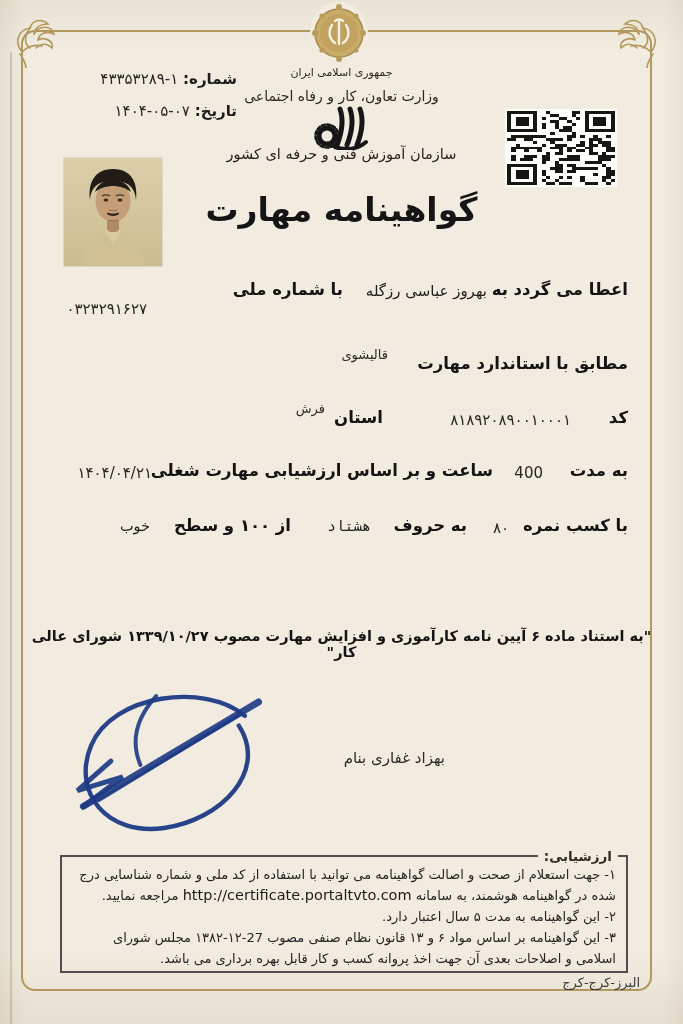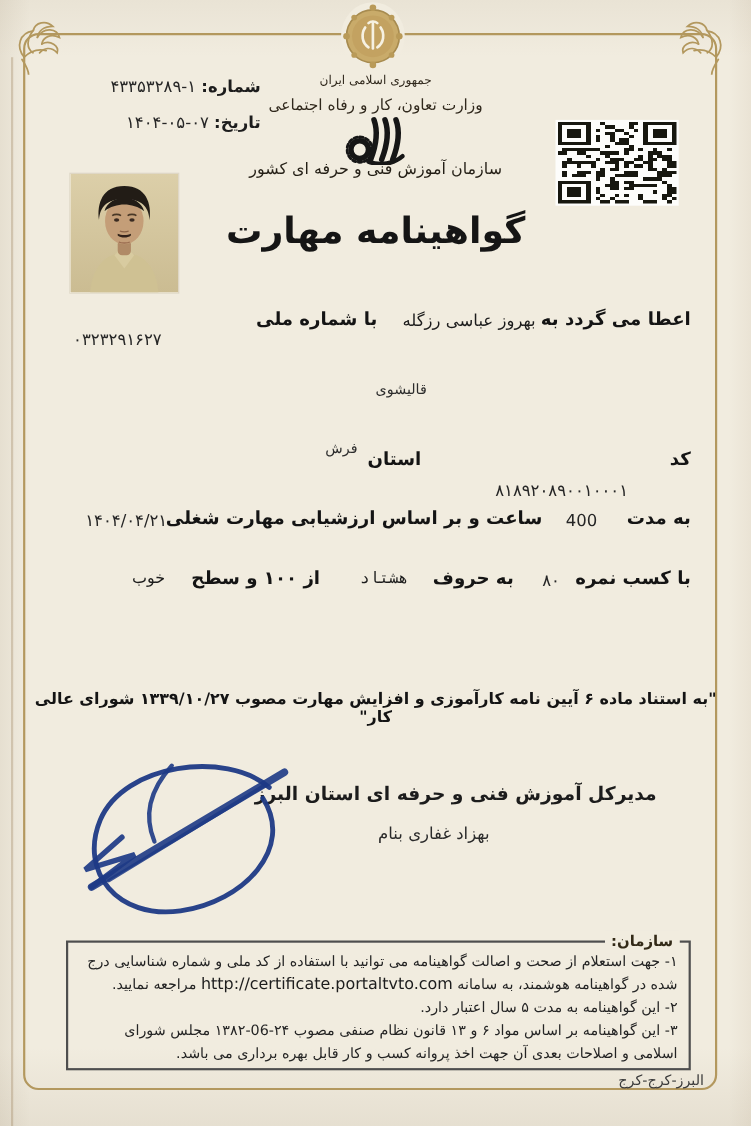--- a/index.html
+++ b/index.html
@@ -359,57 +359,57 @@
     </g>
   </svg>
 
   <div class="abs title">گواهینامه مهارت</div>
 
   <span class="abs seg b" style="right:55px; top:280px;">اعطا می گردد به</span>
   <span class="abs seg" style="right:196px; top:282px; font-size:15px;">بهروز عباسی رزگله</span>
   <span class="abs seg b" style="right:340px; top:280px;">با شماره ملی</span>
   <span class="abs seg num" style="right:536px; top:283px;margin-top:17px;">۰۳۲۳۲۹۱۶۲۷</span>
 
+  <span class="abs seg b" style="right:55px; top:354px;">مطابق با استاندارد مهارت</span>
   <span class="abs seg small-val" style="right:295px; top:347px;">قالیشوی</span>
 
   <span class="abs seg b" style="right:55px; top:408px;">کد</span>
-  <span class="abs seg num" style="right:112px; top:411px;margin-top:26px;">۸۱۸۹۲۰۸۹۰۰۱۰۰۰۱</span>
+  <span class="abs seg num" style="right:112px; top:411px;">۸۱۸۹۲۰۸۹۰۰۱۰۰۰۱</span>
   <span class="abs seg b" style="right:300px; top:408px;">استان</span>
   <span class="abs seg small-val" style="right:358px; top:401px;">فرش</span>
 
   <span class="abs seg b" style="right:55px; top:461px;">به مدت</span>
   <span class="abs seg num" style="right:140px; top:464px;">400</span>
   <span class="abs seg b" style="right:190px; top:461px;">ساعت و بر اساس ارزشیابی مهارت شغلی</span>
   <span class="abs seg num" style="right:531px; top:464px;">۱۴۰۴/۰۴/۲۱</span>
 
   <span class="abs seg b" style="right:55px; top:516px;">با کسب نمره</span>
   <span class="abs seg num" style="right:174px; top:519px;">۸۰</span>
   <span class="abs seg b" style="right:216px; top:516px;">به حروف</span>
   <span class="abs seg" style="right:312px; top:518px; font-size:14.5px;font-family:Liberation Mono, monospace;">هشتاد</span>
   <span class="abs seg b" style="right:392px; top:516px;">از ۱۰۰ و سطح</span>
   <span class="abs seg" style="right:533px; top:518px; font-size:14.5px;">خوب</span>
 
   <div class="abs quote">"به استناد ماده ۶ آیین نامه کارآموزی و افزایش مهارت مصوب ۱۳۳۹/۱۰/۲۷ شورای عالی کار"</div>
 
-  <div class="abs sig-title">مدیرکل آموزش فنی و حرفه ای استان البرز</div>
   <div class="abs sig-name">بهزاد غفاری بنام</div>
   <svg class="abs signature" viewBox="0 0 260 160">
     <g fill="none" stroke="#1d3a85" stroke-linecap="round">
       <path d="M210 30 C170 -4 76 8 54 60 C34 108 70 152 128 144 C186 136 234 86 204 40" stroke-width="4.5" opacity="0.95"></path>
       <path d="M224 16 L46 122" stroke-width="7" opacity="0.9"></path>
       <path d="M206 28 L62 116" stroke-width="3.4" opacity="0.85"></path>
       <path d="M46 122 L86 92 L40 106 L74 76" stroke-width="5" opacity="0.92"></path>
       <path d="M120 10 C100 32 94 56 104 80" stroke-width="4" opacity="0.9"></path>
     </g>
   </svg>
 
   <div class="abs notes-box">
-    <span class="abs box-label">سازمان:</span>
+    <span class="abs box-label">ارزشیابی:</span>
     <p><span>۱- جهت استعلام از صحت و اصالت گواهینامه می توانید با استفاده از کد ملی و شماره شناسایی درج شده در گواهینامه هوشمند، به سامانه</span>
       <span class="url">http://certificate.portaltvto.com</span>
       <span>مراجعه نمایید.</span></p>
     <p>۲- این گواهینامه به مدت ۵ سال اعتبار دارد.</p>
-    <p>۳- این گواهینامه بر اساس مواد ۶ و ۱۳ قانون نظام صنفی مصوب ۲۴-06-۱۳۸۲ مجلس شورای اسلامی و اصلاحات بعدی آن جهت اخذ پروانه کسب و کار قابل بهره برداری می باشد.</p>
+    <p>۳- این گواهینامه بر اساس مواد ۶ و ۱۳ قانون نظام صنفی مصوب 27-۱۲-۱۳۸۲ مجلس شورای اسلامی و اصلاحات بعدی آن جهت اخذ پروانه کسب و کار قابل بهره برداری می باشد.</p>
   </div>
 
   <div class="abs location">البرز-کرج-کرج</div>
 
 </div>
 
 </body></html>

